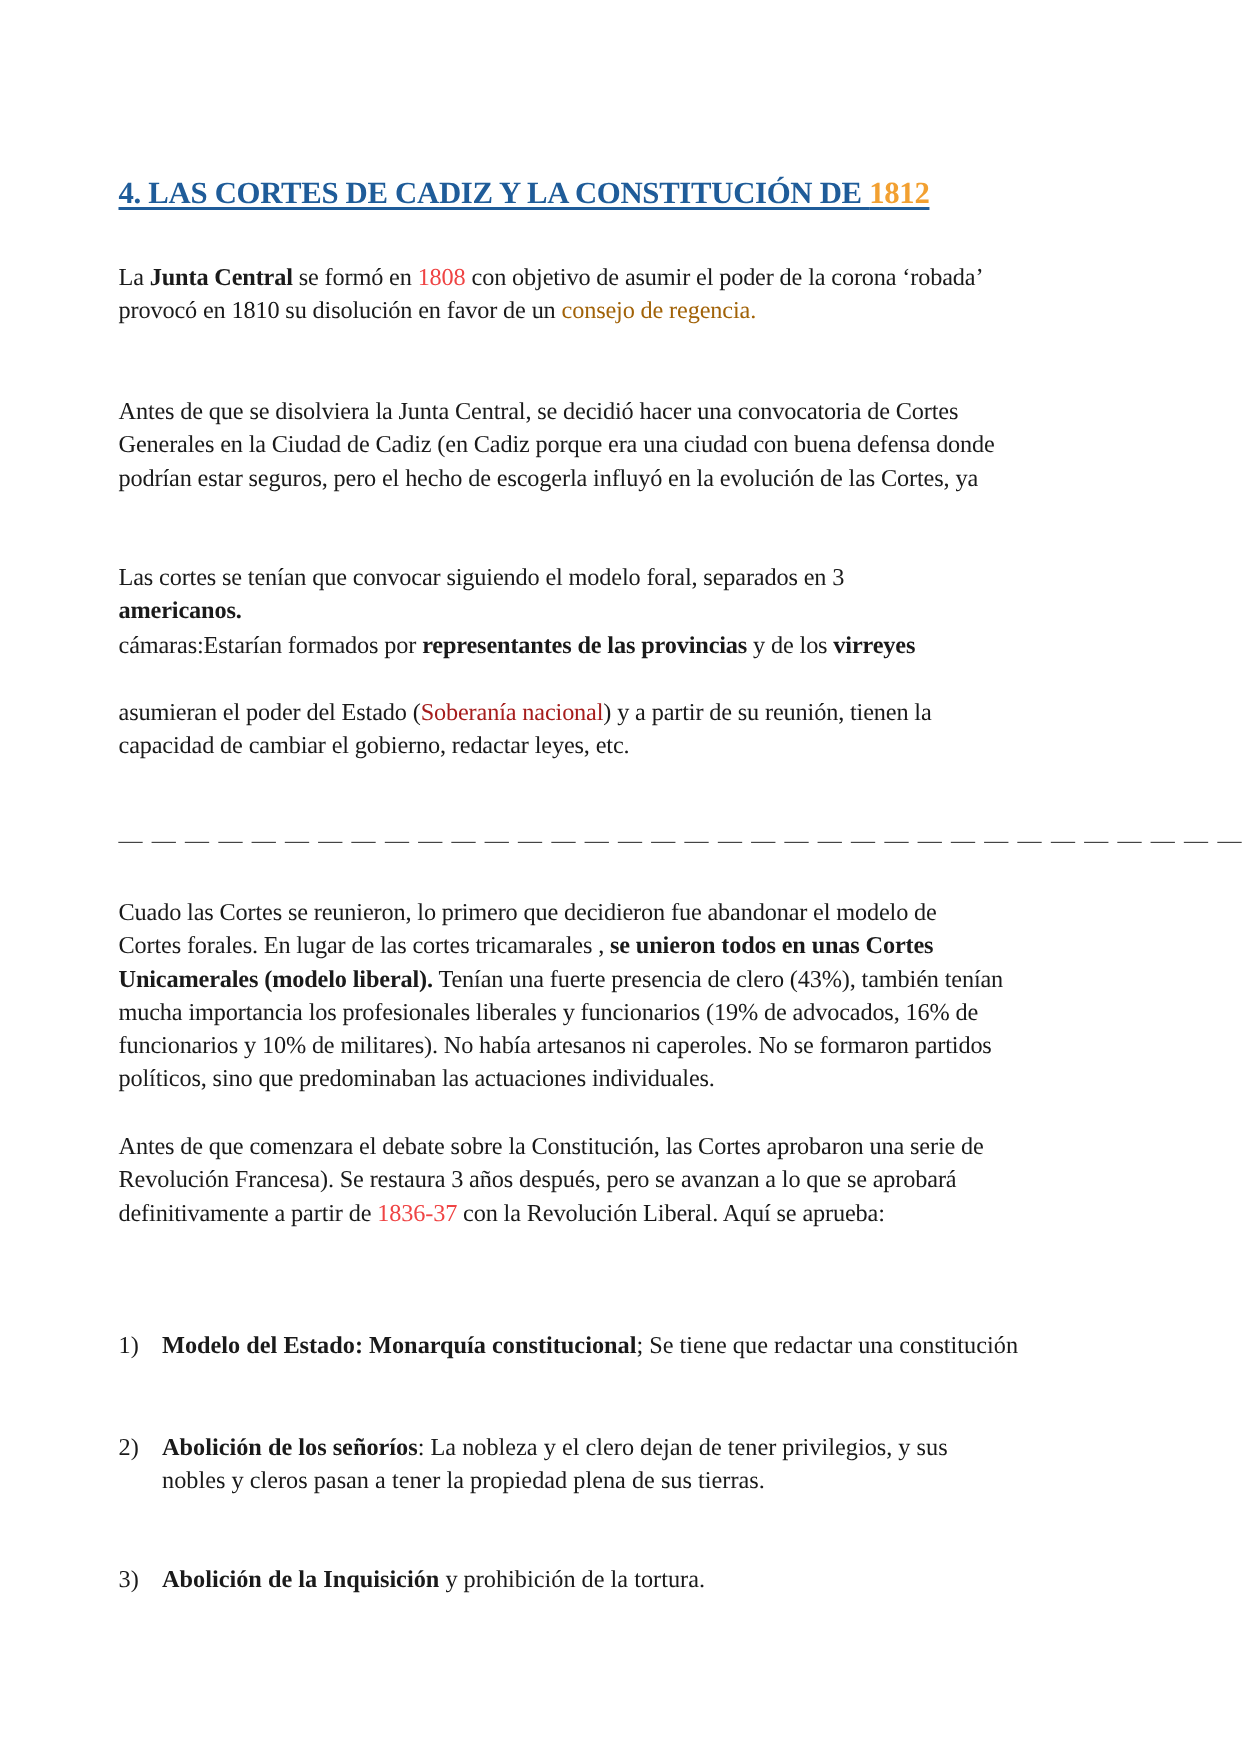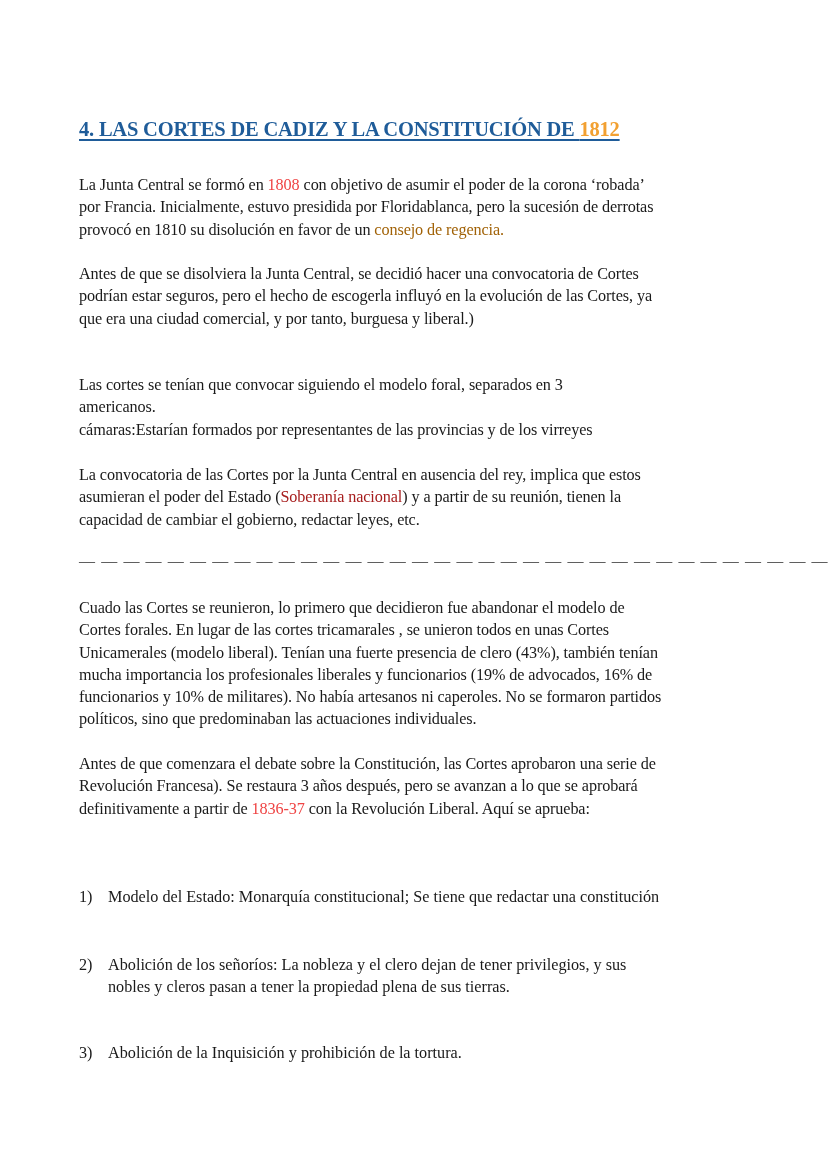--- a/index.html
+++ b/index.html
@@ -6,57 +6,55 @@
     body { width: 828px; height: 1171px; position: relative; overflow: hidden;
       font-family: "Liberation Serif", "DejaVu Serif", serif; color: #1a1a1a; }
     .page { position: absolute; left: 79px; top: 0; width: 680px; }
     .title { position: absolute; top: 118px; left: 0; font-size: 20.5px; font-weight: bold;
       color: #1f5c99; text-decoration: underline; text-decoration-thickness: 2px;
       text-underline-offset: 3px; white-space: nowrap; letter-spacing: -0.2px; }
     .title .year { color: #f2a031; }
     .para { position: absolute; left: 0; width: 680px; font-size: 16.2px; line-height: 22.3px;
       letter-spacing: -0.1px; }
     .line { display: block; white-space: nowrap; }
-    .b { font-weight: normal; }
+    .b { font-weight: bold; }
     .orange { color: #ef4444; }
     .red { color: #a61c1c; }
     .redb { color: #a16207; font-weight: normal; }
     .divider-dashes { position: absolute; top: 552px; left: 0; font-size: 16px; color: #444;
       letter-spacing: 1.1px; white-space: nowrap; }
     .li { position: absolute; left: 0; width: 680px; font-size: 16.2px; line-height: 22.3px; }
     .li .num { position: absolute; left: 0; top: 0; }
     .li .body { position: absolute; left: 29px; width: 660px; }
   </style>
 </head>
 <body>
 
 <div class="page">
 
   <div class="title"><span>4. LAS CORTES DE CADIZ Y LA CONSTITUCIÓN DE </span><span class="year">1812</span></div>
 
   <div class="para" style="top:174px;">
     <span class="line"><span>La </span><span class="b">Junta Central</span><span> se formó en </span><span class="orange">1808</span><span> con objetivo de asumir el poder de la corona ‘robada’</span></span>
-    <span class="line"><span>por Francia. Inicialmente, estuvo presidida por </span><span class="b">Floridablanca,</span><span> pero la sucesión de derrotas</span></span>
     <span class="line"><span>provocó en 1810 su disolución en favor de un </span><span class="redb">consejo de regencia.</span></span>
   </div>
 
   <div class="para" style="top:263px;">
     <span class="line">Antes de que se disolviera la Junta Central, se decidió hacer una convocatoria de Cortes</span>
+    <span class="line">Generales en la Ciudad de Cadiz (en Cadiz porque era una ciudad con buena defensa donde</span>
     <span class="line">podrían estar seguros, pero el hecho de escogerla influyó en la evolución de las Cortes, ya</span>
-    <span class="line">que era una ciudad comercial, y por tanto, burguesa y liberal.)</span>
   </div>
 
   <div class="para" style="top:374px;">
     <span class="line">Las cortes se tenían que convocar siguiendo el modelo foral, separados en 3</span>
     <span class="line b">americanos.</span>
     <span class="line"><span>cámaras:Estarían formados por </span><span class="b">representantes de las provincias</span><span> y de los </span><span class="b">virreyes</span></span>
   </div>
 
   <div class="para" style="top:464px;">
-    <span class="line">La convocatoria de las Cortes por la Junta Central en ausencia del rey, implica que estos</span>
     <span class="line"><span>asumieran el poder del Estado (</span><span class="red">Soberanía nacional</span><span>) y a partir de su reunión, tienen la</span></span>
     <span class="line">capacidad de cambiar el gobierno, redactar leyes, etc.</span>
   </div>
 
   <div class="divider-dashes">— — — — — — — — — — — — — — — — — — — — — — — — — — — — — — — — — — — — —</div>
 
   <div class="para" style="top:597px;">
     <span class="line">Cuado las Cortes se reunieron, lo primero que decidieron fue abandonar el modelo de</span>
     <span class="line"><span>Cortes forales. En lugar de las cortes tricamarales , </span><span class="b">se unieron todos en unas Cortes</span></span>
     <span class="line"><span class="b">Unicamerales (modelo liberal).</span><span> Tenían una fuerte presencia de clero (43%), también tenían</span></span>

